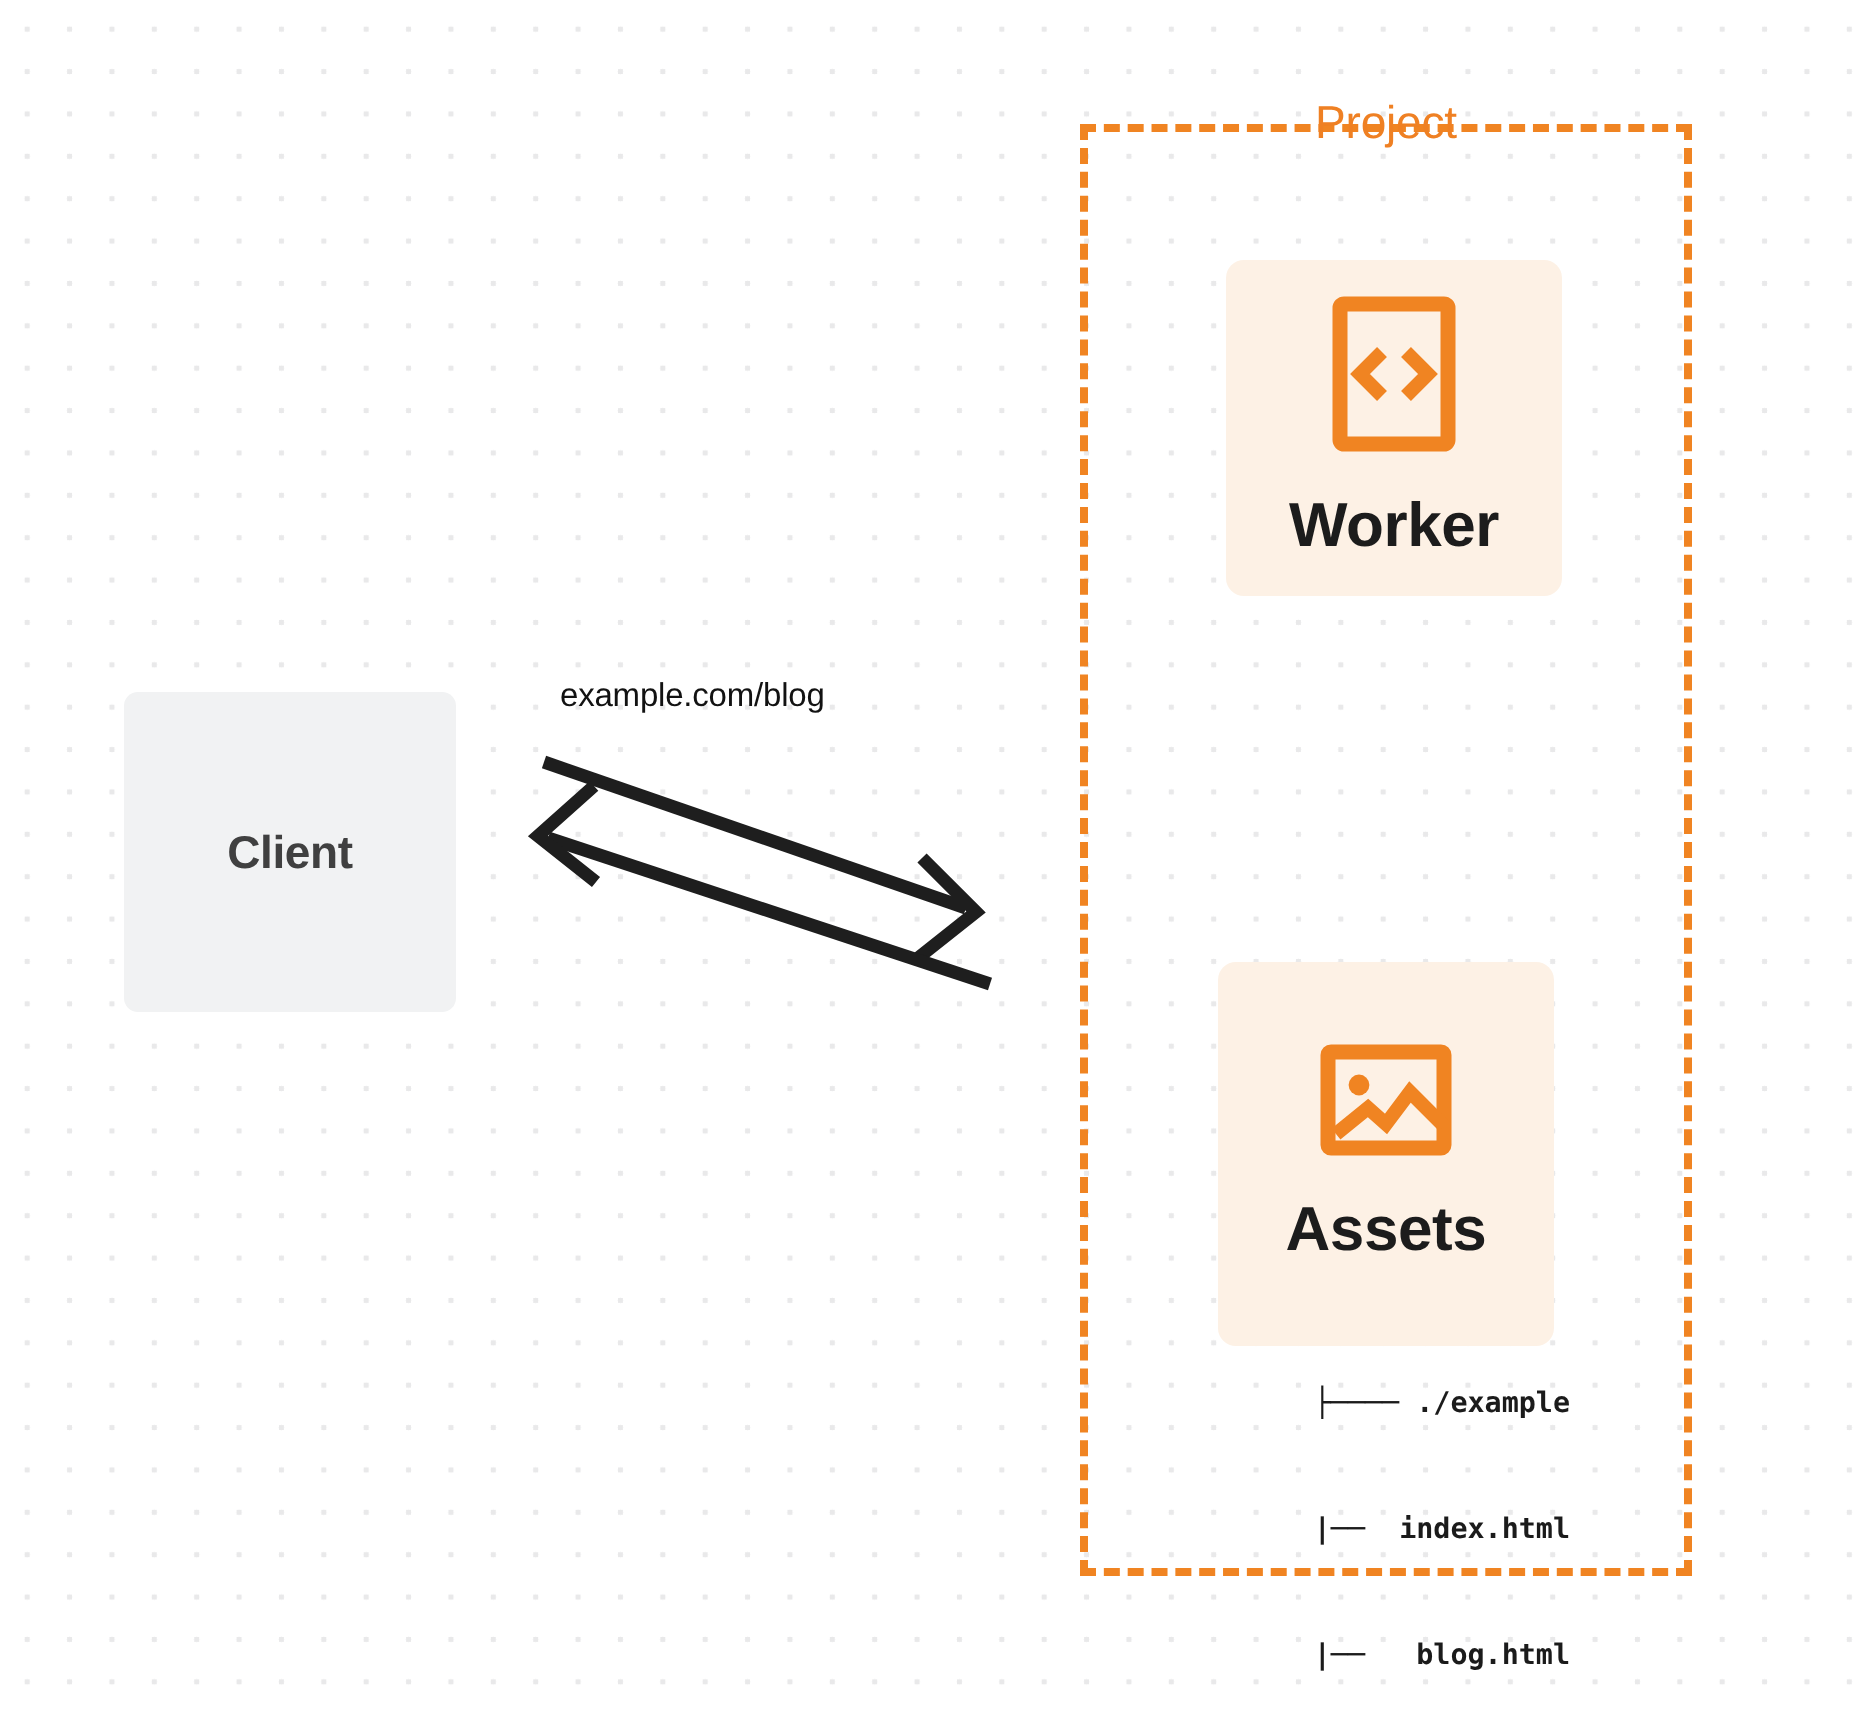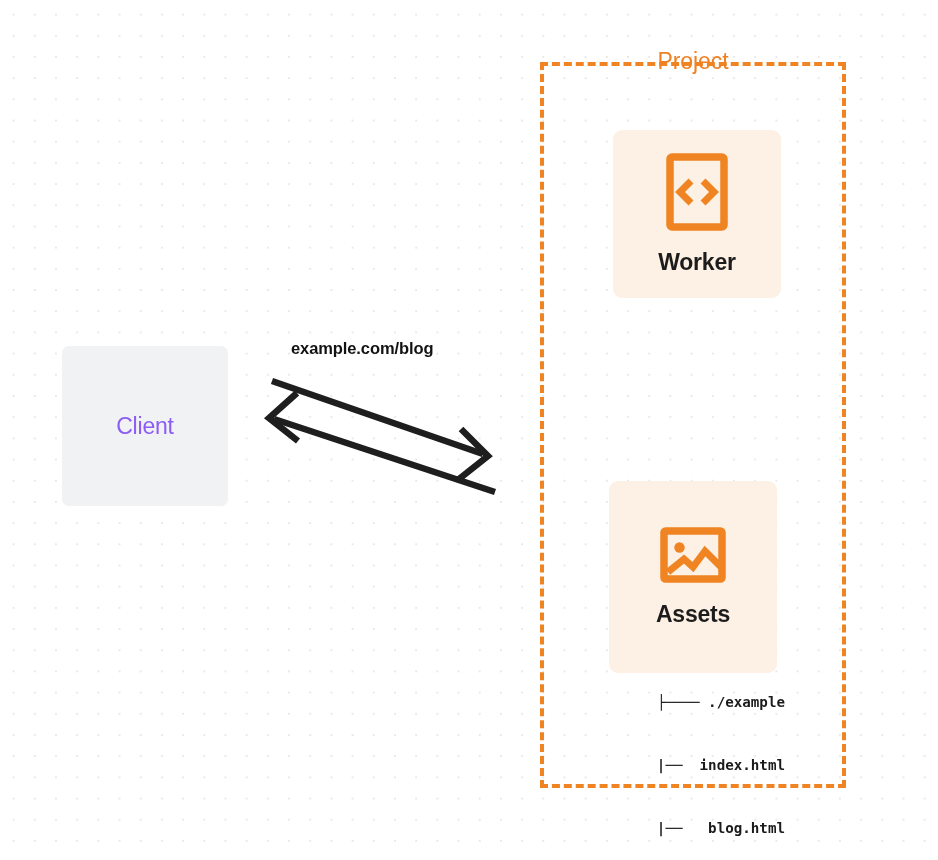--- a/index.html
+++ b/index.html
@@ -32,36 +32,35 @@
     width: 166px;
     height: 160px;
     background: #f1f2f3;
     border-radius: 7px;
     display: flex;
     align-items: center;
     justify-content: center;
   }
   .client-label {
     font-size: 23px;
-    font-weight: 400;
-    color: #8b5cf6;
+    font-weight: 700;
+    color: #404040;
     letter-spacing: -0.2px;
   }
 
   
   .conn-label {
     position: absolute;
     left: 280px;
     top: 339px;
     font-size: 16.5px;
-    font-weight: 700;
+    font-weight: 400;
     color: #121212;
     letter-spacing: -0.1px;
     white-space: nowrap;
-    margin-left: 11px;
   }
 
   
   .arrows-svg {
     position: absolute;
     left: 0;
     top: 0;
     width: 938px;
     height: 860px;
     pointer-events: none;
@@ -110,21 +109,21 @@
     left: 609px;
     top: 481px;
     width: 168px;
     height: 192px;
   }
   .service-icon {
     display: block;
     margin-bottom: 14px;
   }
   .service-label {
-    font-size: 23px;
+    font-size: 31px;
     font-weight: 700;
     color: #1c1c1c;
     letter-spacing: -0.2px;
   }
 
   
   .file-tree {
     position: absolute;
     left: 589px;
     top: 650px;

